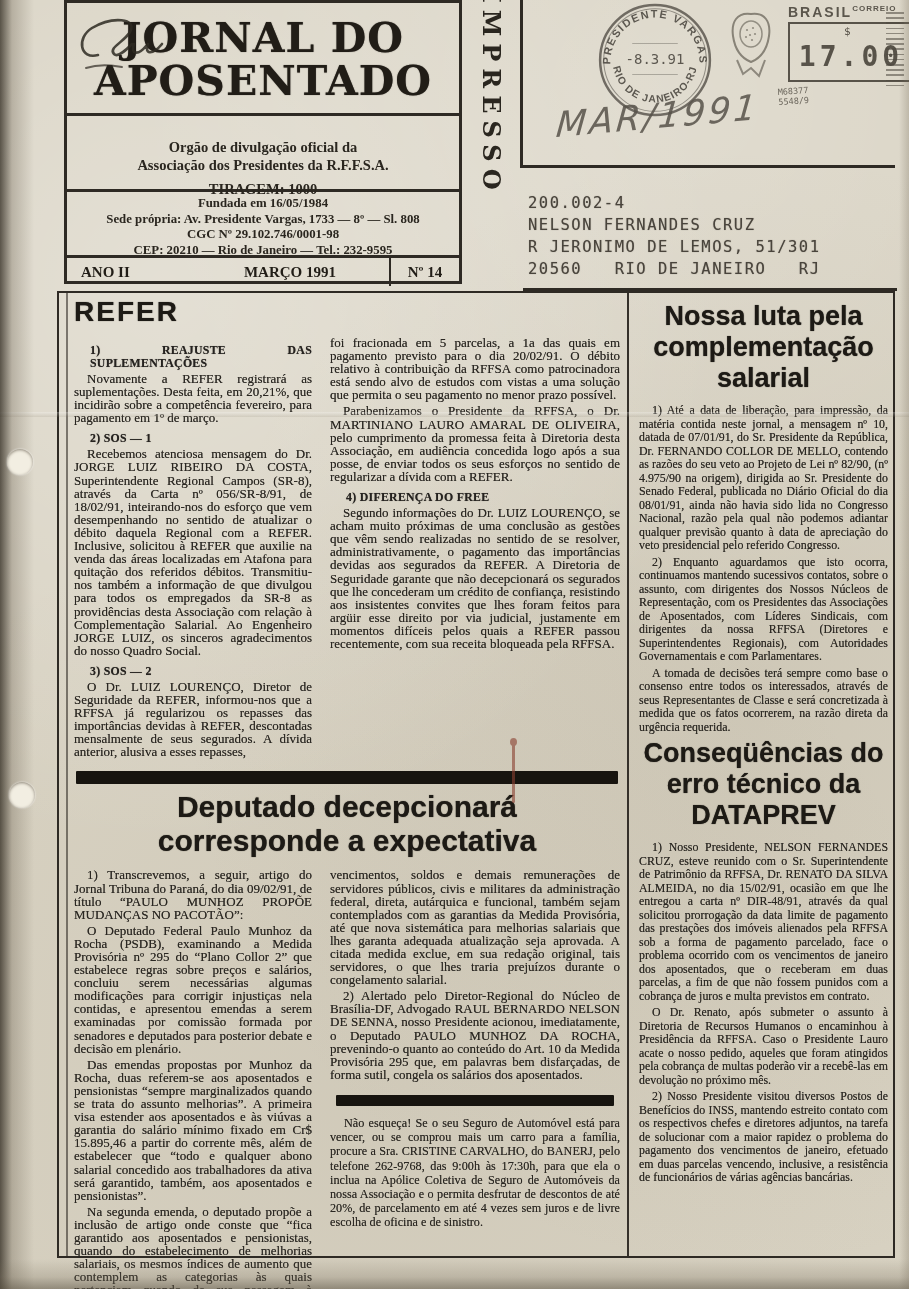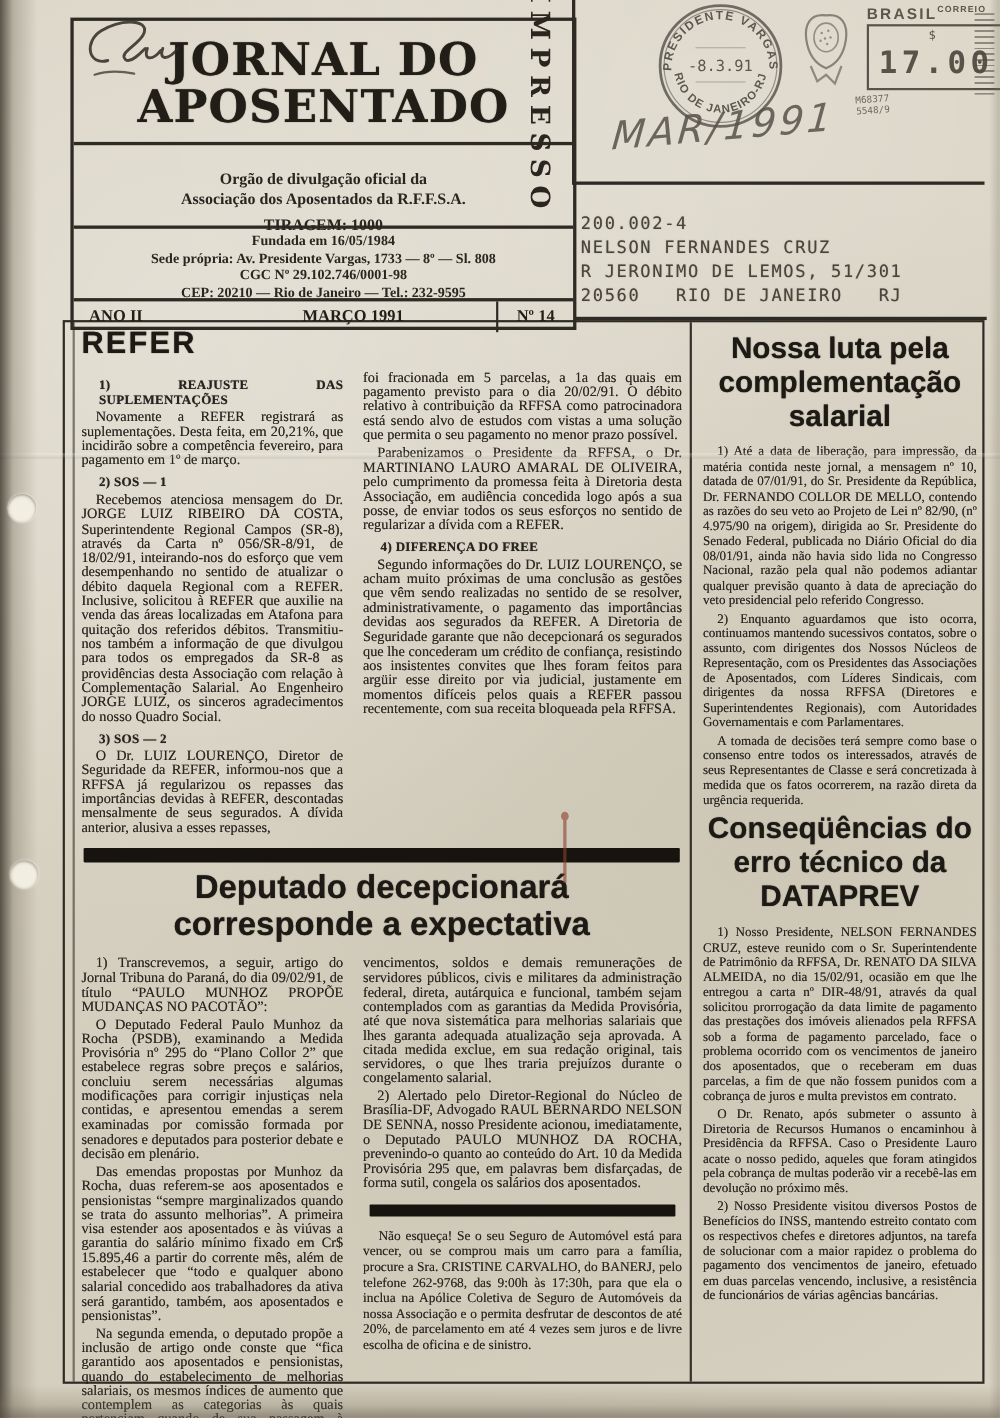--- a/index.html
+++ b/index.html
@@ -24,21 +24,21 @@
   .crease{position:absolute;left:0;right:0;top:412px;height:5px;z-index:3;pointer-events:none;opacity:.5;
     background:linear-gradient(180deg, rgba(255,255,255,.55), rgba(100,90,70,.25));}
   .hole{position:absolute;width:26px;height:26px;border-radius:50%;background:#f2eee2;z-index:5;
     box-shadow:inset 0 1px 3px rgba(80,70,55,.6), 0 0 2px rgba(255,255,255,.8);}
   .hole1{left:7px;top:449px;}
   .hole2{left:9px;top:782px;}
   .stain{position:absolute;left:512px;top:741px;width:3px;height:62px;background:#8a4030;opacity:.6;z-index:3;border-radius:2px;}
   .stain::before{content:"";position:absolute;left:-2px;top:-3px;width:7px;height:8px;border-radius:50%;background:#8a4030;}
 
   
-  .masthead{position:absolute;left:64px;top:16px;width:460px;height:284px;border:3px solid #2e2a24;z-index:2;
+  .masthead{position:absolute;left:64px;top:0;width:398px;height:284px;border:3px solid #2e2a24;z-index:2;
     box-sizing:border-box;text-align:center;}
   .mh-title{padding-top:14px;height:96px;border-bottom:3px solid #2e2a24;
     font-family:"DejaVu Serif", serif;font-weight:bold;font-size:41px;line-height:1.05;letter-spacing:1px;color:#211d17;
     text-shadow:0 0 1px rgba(33,29,23,.7);}
   .mh-mid{height:76px;border-bottom:3px solid #2e2a24;padding-top:22px;box-sizing:border-box;}
   .mh-sub{font-weight:bold;font-size:14.5px;line-height:1.25;color:#2a261f;}
   .mh-tiragem{font-weight:bold;font-size:14.5px;margin-top:7px;color:#2a261f;}
   .mh-found{height:66px;border-bottom:3px solid #2e2a24;padding-top:4px;box-sizing:border-box;
     font-weight:bold;font-size:12.8px;line-height:1.22;color:#2a261f;}
   .mh-ano{display:flex;align-items:center;height:28px;font-weight:bold;font-size:15px;color:#211d17;}
@@ -128,21 +128,21 @@
   </div>
 
   <div class="masthead">
     <div class="mh-title">
       <div>JORNAL DO</div>
       <div>APOSENTADO</div>
     </div>
     <div class="mh-mid">
       <div class="mh-sub">
         <div>Orgão de divulgação oficial da</div>
-        <div>Associação dos Aposentados da R.F.F.S.A.</div>
+        <div>Associação dos Presidentes da R.F.F.S.A.</div>
       </div>
       <div class="mh-tiragem">TIRAGEM: 1000</div>
     </div>
     <div class="mh-found">
       <div>Fundada em 16/05/1984</div>
       <div>Sede própria: Av. Presidente Vargas, 1733 — 8º — Sl. 808</div>
       <div>CGC Nº 29.102.746/0001-98</div>
       <div>CEP: 20210 — Rio de Janeiro — Tel.: 232-9595</div>
     </div>
     <div class="mh-ano">

